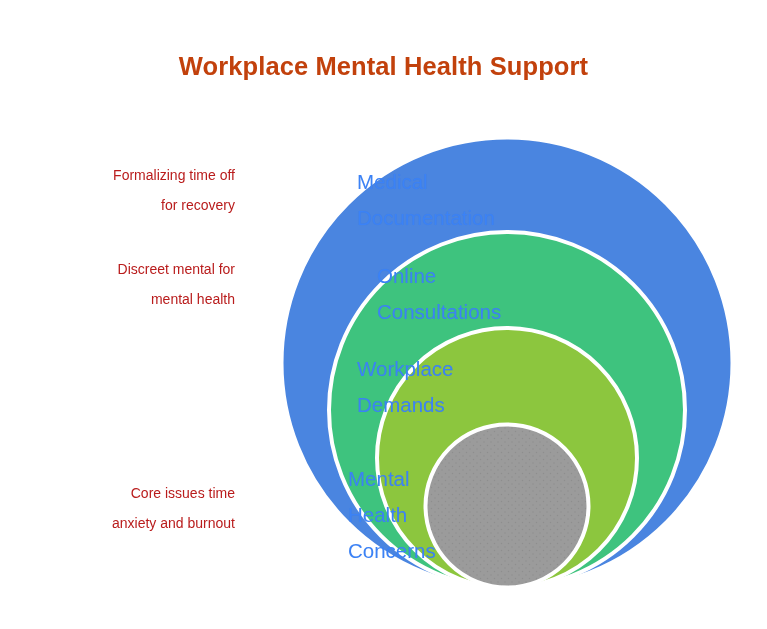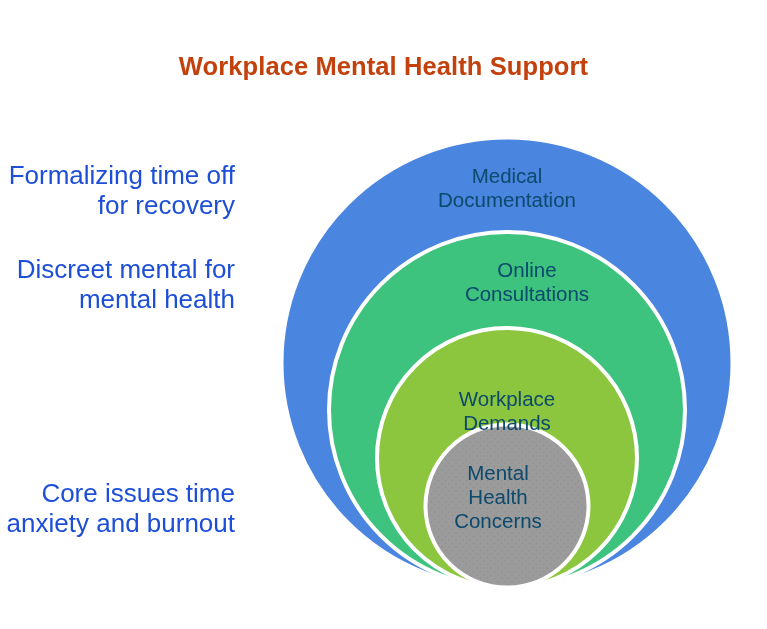--- a/index.html
+++ b/index.html
@@ -28,23 +28,23 @@
     font-weight: bold;
     color: #c2410c;
     letter-spacing: 0.1px;
   }
 
   
   .side-label {
     position: absolute;
     right: 532px;
     text-align: right;
-    font-size: 26px;
+    font-size: 14px;
     line-height: 30px;
-    color: #1d4ed8;
+    color: #b91c1c;
     white-space: pre-line;
   }
   #side-label-0 { top: 160px; }
   #side-label-1 { top: 254px; }
   #side-label-2 { top: 334px; }
   #side-label-3 { top: 478px; }
 
   
   #venn {
     position: absolute;
@@ -52,30 +52,29 @@
     top: 125px;
     width: 472px;
     height: 480px;
   }
   #venn svg { display: block; width: 472px; height: 480px; }
 
   
   .circle-label {
     position: absolute;
     width: 300px;
-    text-align: center;
-    color: #0c4a6e;
+    color: #3b82f6;
     font-size: 20.5px;
-    line-height: 24px;
+    line-height: 36px;
     white-space: pre-line;
     text-shadow: 0 0 1px rgba(0,0,0,0.06);
   }
   #circle-label-0 { left: 357px; top: 164px; }
   #circle-label-1 { left: 377px; top: 258px; }
-  #circle-label-2 { left: 357px; top: 351px; margin-top: 36px; }
+  #circle-label-2 { left: 357px; top: 351px; }
   #circle-label-3 { left: 348px; top: 461px; }
 </style>
 </head>
 <body>
 
 <div id="root">
 
   <div id="chart-title">Workplace Mental Health Support</div>
 
   <div class="side-label" id="side-label-0">Formalizing time off

